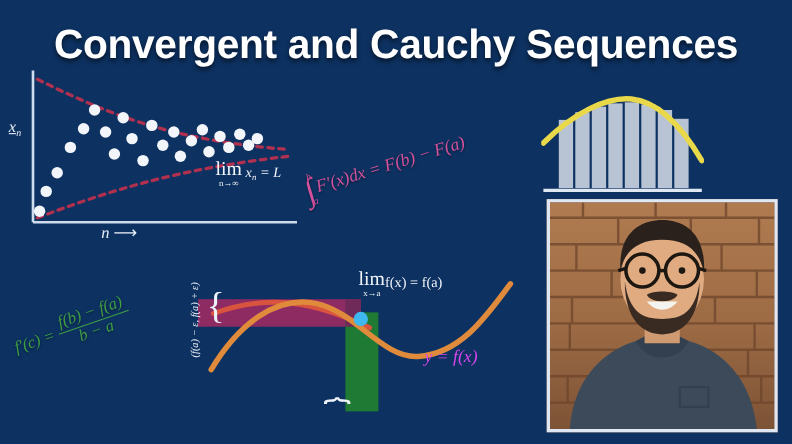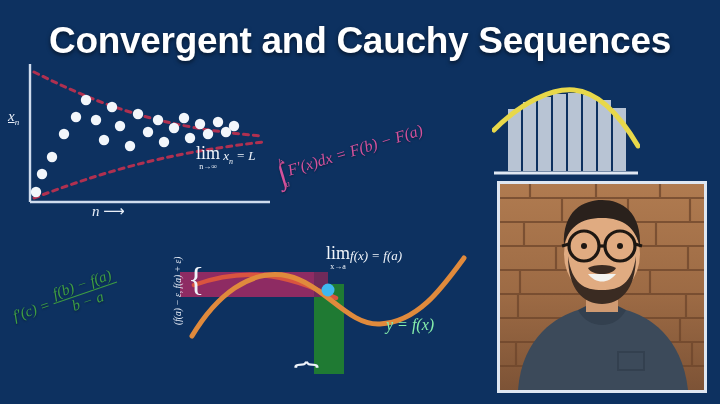--- a/index.html
+++ b/index.html
@@ -164,21 +164,21 @@
     left: 326px;
     top: 244px;
     color: #f2f6fb;
     font-size: 13px;
     white-space: nowrap;
   }
   #yfx {
     position: absolute;
     left: 386px;
     top: 316px;
-    color: #86efac;
+    color: #d946ef;
     font-size: 16px;
     font-style: italic;
     white-space: nowrap;
   }
   #delta-brace {
     position: absolute;
     left: 294px;
     top: 364px;
     color: #eef3fa;
     font-size: 26px;
@@ -321,21 +321,21 @@
     </svg>
   </div>
 
   <div id="eps-label">(f(a) − ε, f(a) + ε)</div>
   <div id="eps-brace">{</div>
 
   <div id="lim-fa">
     <span class="lim-stack">
       <span class="lim-op">lim</span>
       <span class="lim-sub">x→a</span>
-    </span><span style="font-style:italic">f(x) = f(a)</span>
+    </span><span style="">f(x) = f(a)</span>
   </div>
 
   <div id="yfx">y = f(x)</div>
   <div id="delta-brace">⏞</div>
   <div id="delta-label">(a − δ, a + δ)</div>
 
   <div id="photo-frame">
     <svg id="photo-svg" width="204" height="206" viewBox="0 0 204 206">
       <defs>
         <linearGradient id="brickbg" x1="0" y1="0" x2="0" y2="1">

